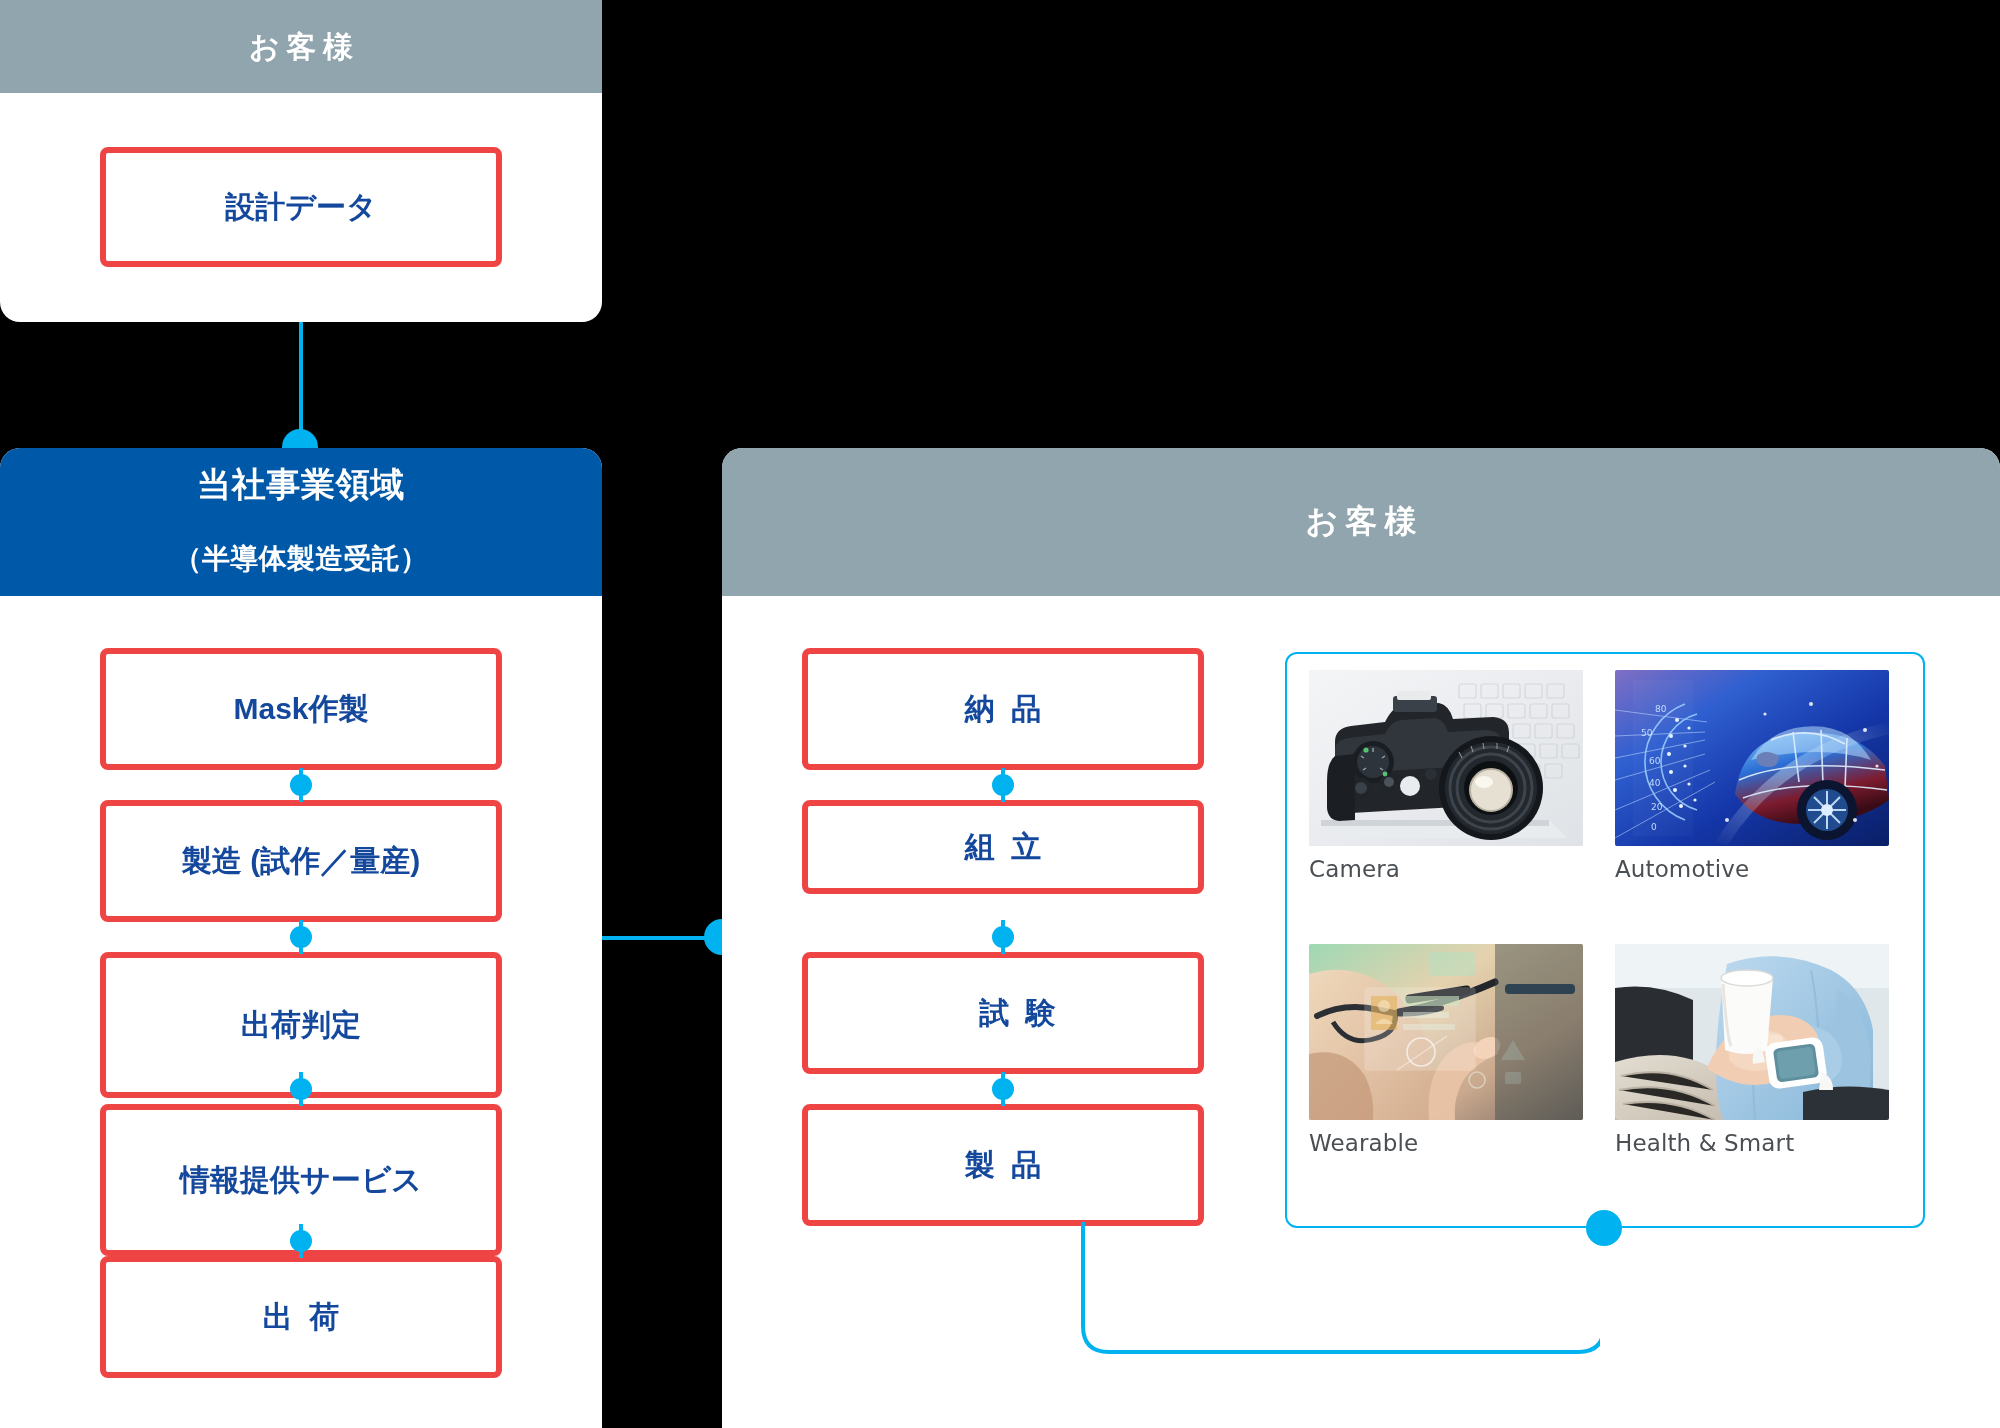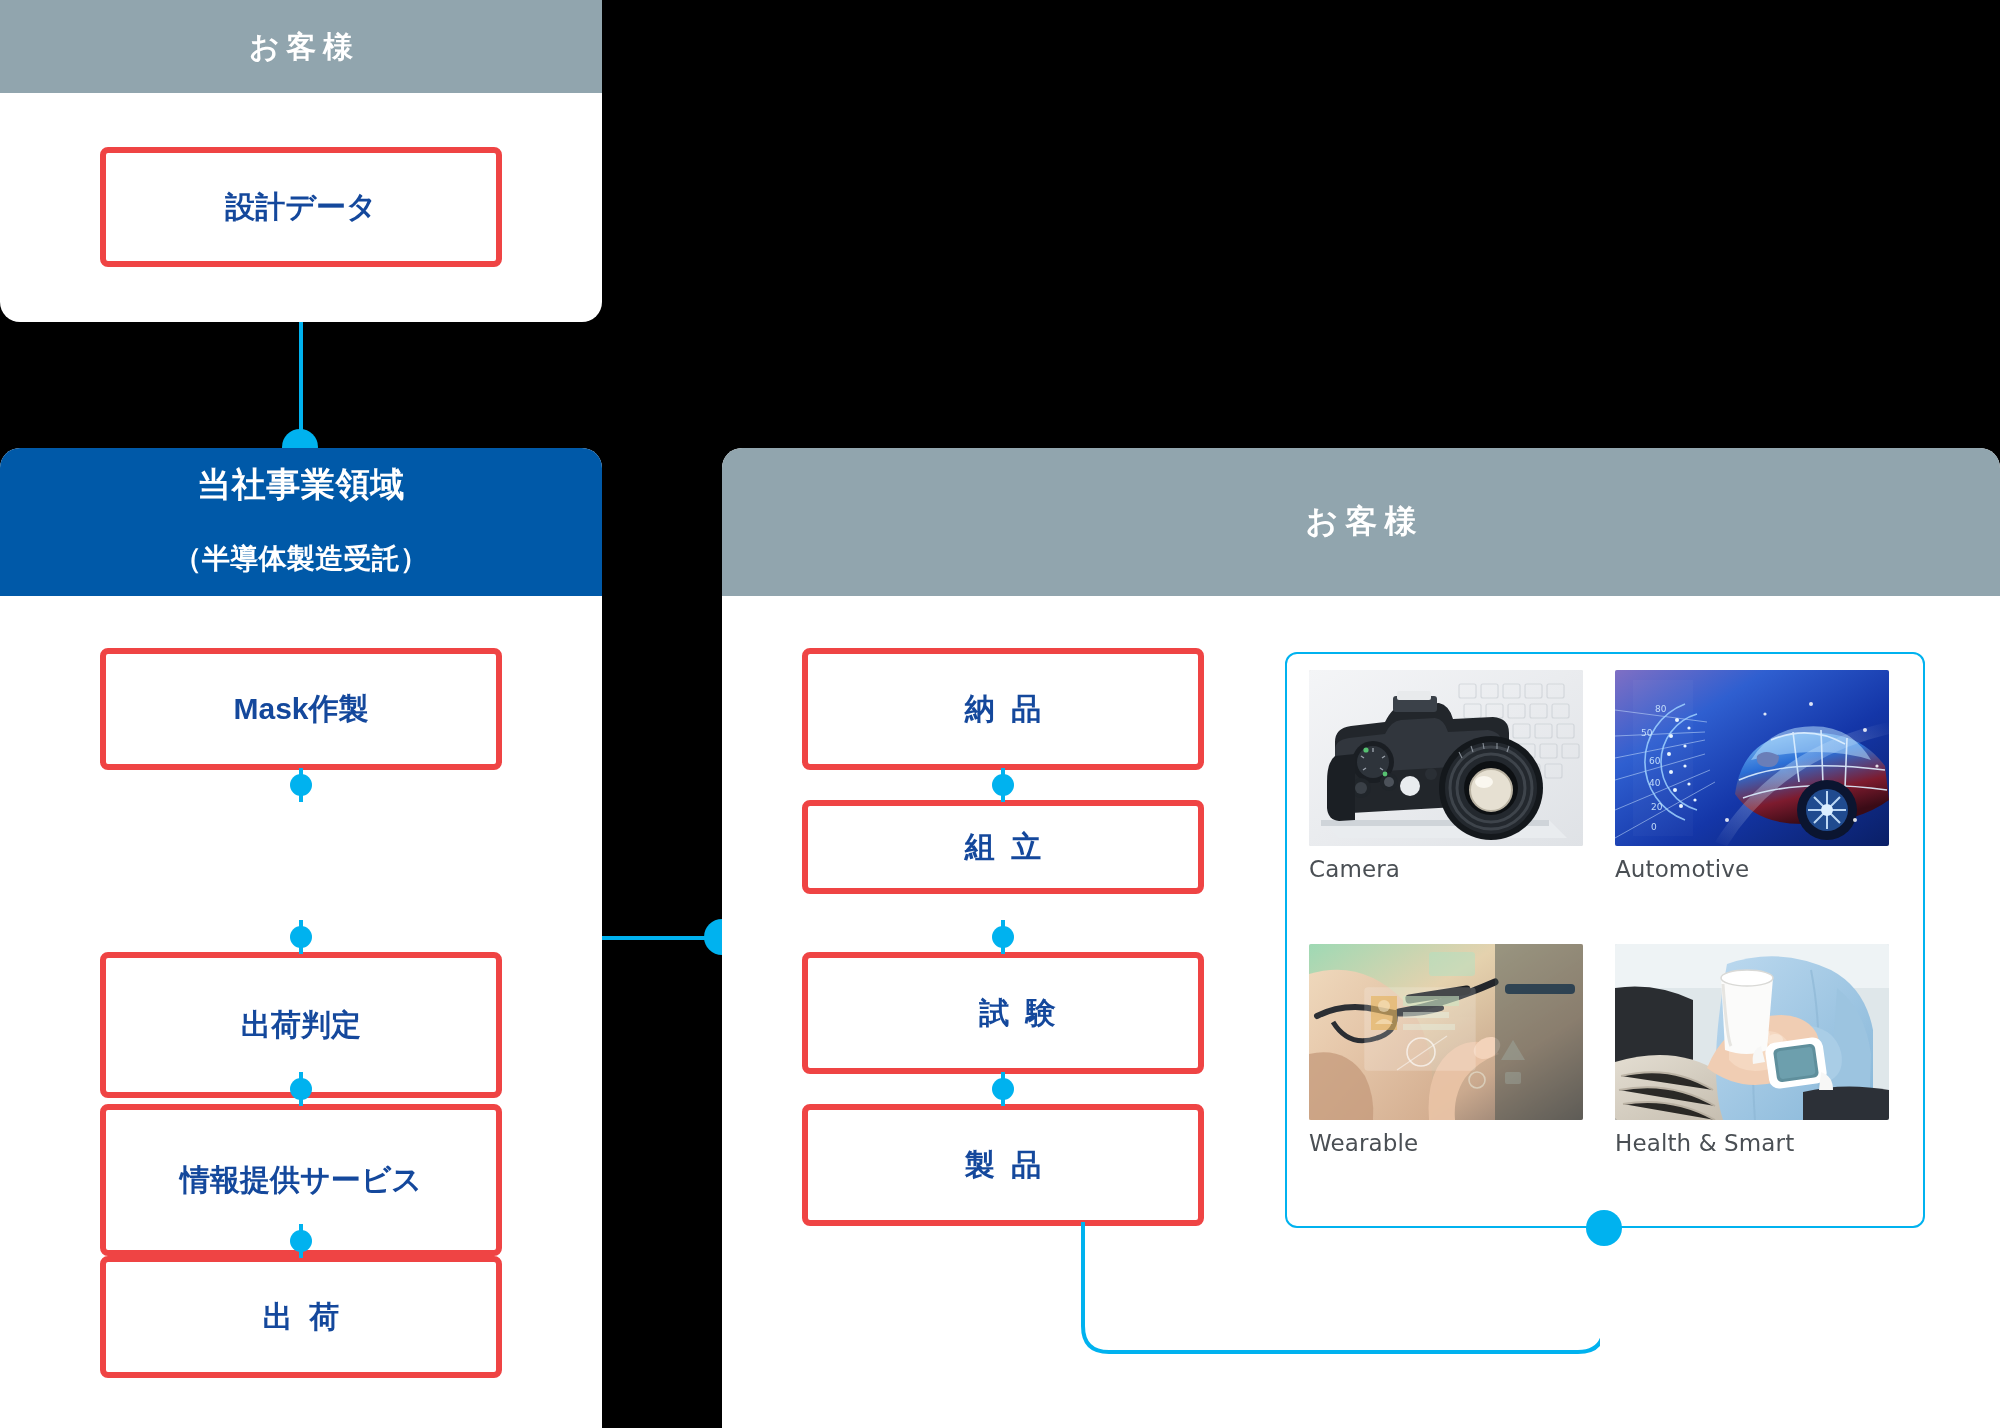--- a/index.html
+++ b/index.html
@@ -101,20 +101,21 @@
   <div class="connector v-line" style="left:299px;top:322px;height:120px;"></div>
   <div class="node-dot big" style="left:282px;top:429px;"></div>
 
   <div class="panel" id="panel-business">
     <div class="panel-head head-blue">
       <div class="head-title tight">当社事業領域</div>
       <div class="head-sub">（半導体製造受託）</div>
     </div>
 
     <div class="flow-box" style="left:100px;top:200px;width:402px;height:122px;">Mask作製</div>
+    <div class="flow-box" style="left:100px;top:352px;width:402px;height:122px;">製造 (試作／量産)</div>
     <div class="flow-box" style="left:100px;top:504px;width:402px;height:146px;">出荷判定</div>
     <div class="flow-box" style="left:100px;top:656px;width:402px;height:152px;">情報提供サービス</div>
     <div class="flow-box spaced" style="left:100px;top:808px;width:402px;height:122px;">出荷</div>
 
     <div class="connector v-line" style="left:299px;top:320px;height:34px;"></div>
     <div class="connector v-line" style="left:299px;top:472px;height:34px;"></div>
     <div class="connector v-line" style="left:299px;top:624px;height:34px;"></div>
     <div class="connector v-line" style="left:299px;top:776px;height:34px;"></div>
 
     <div class="node-dot" style="left:290px;top:326px;"></div>

